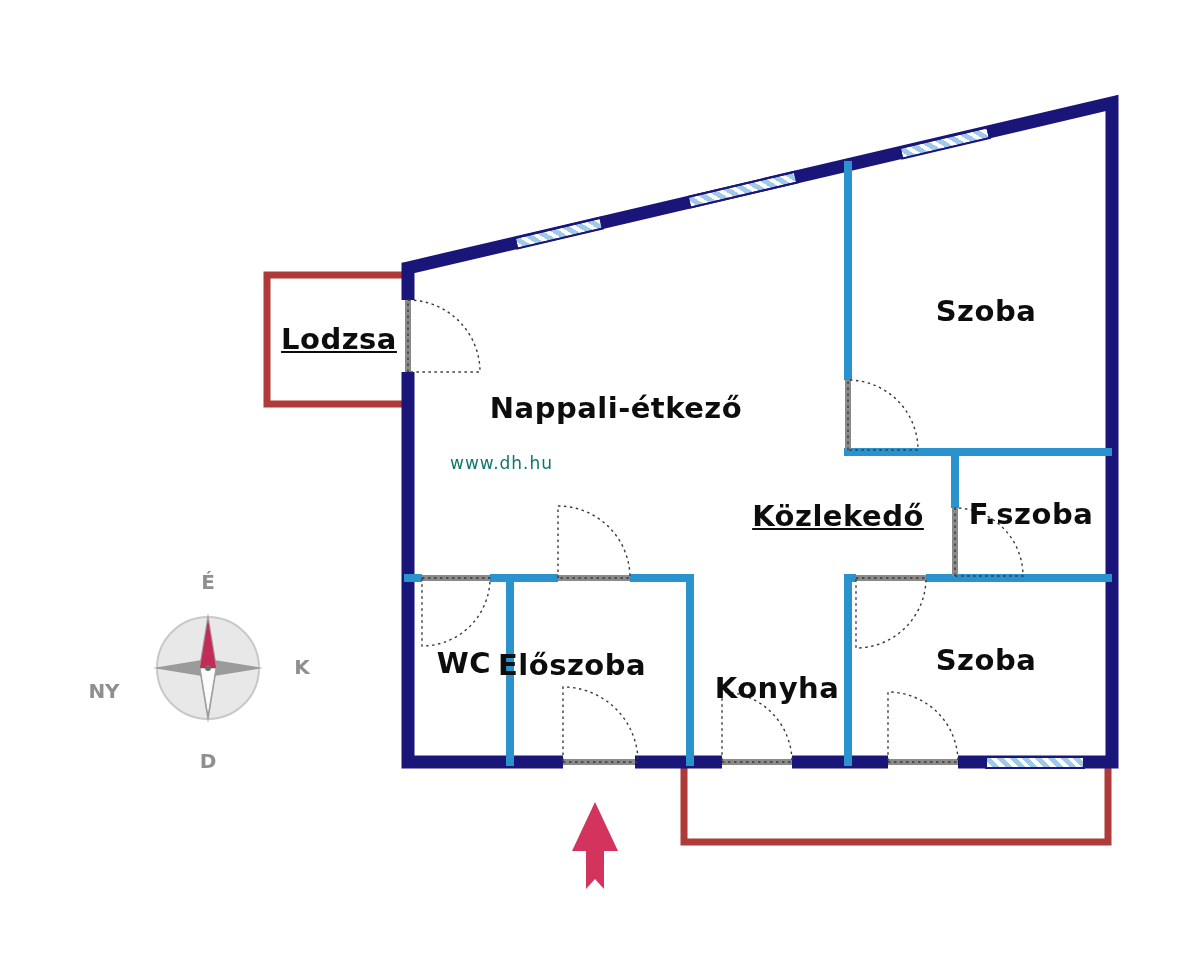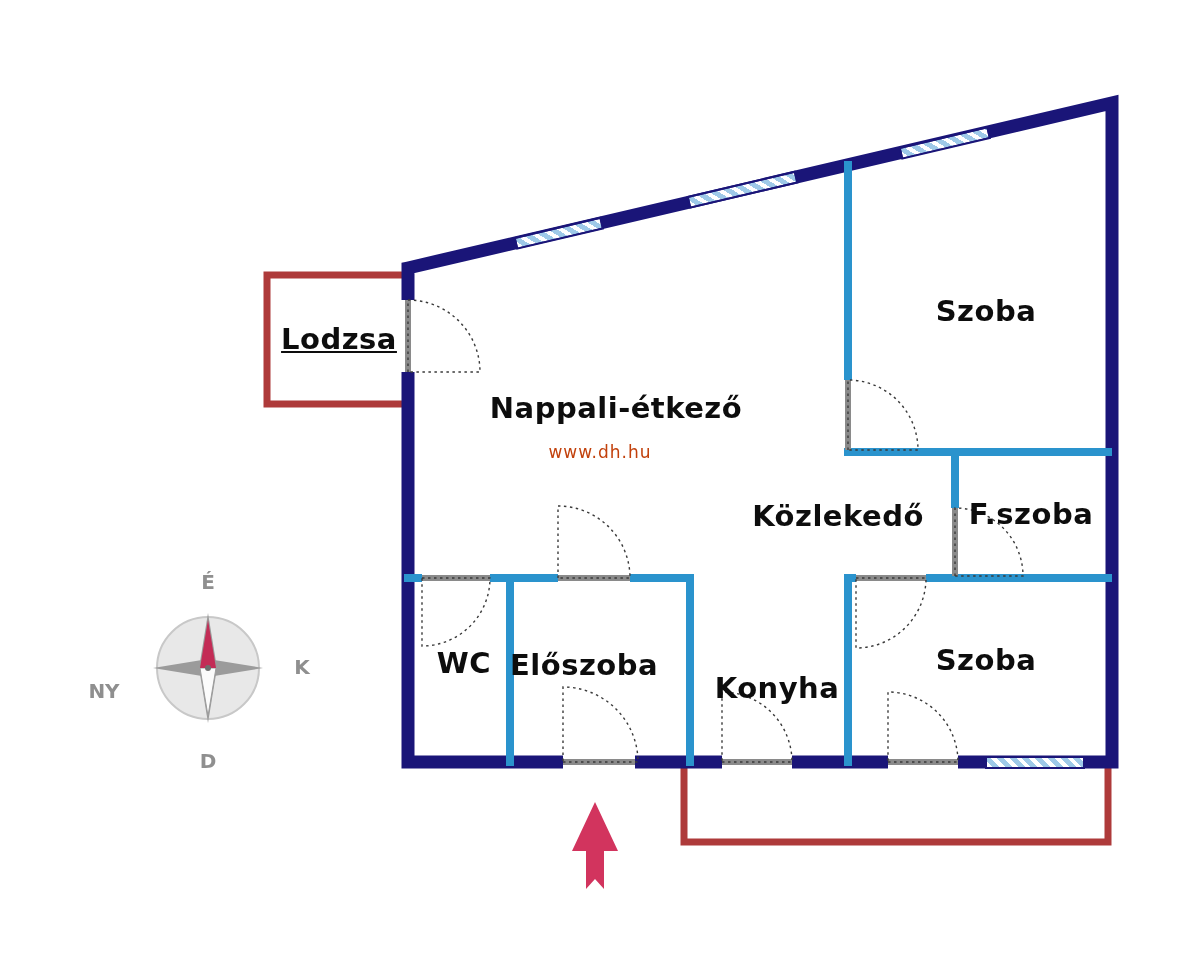--- a/index.html
+++ b/index.html
@@ -27,22 +27,22 @@
 
   .watermark { position:absolute; left:450px; top:441px; width:300px; }
   .wm-row { display:flex; align-items:center; justify-content:center; gap:12px; }
   .wm-text {
     font-family:"Liberation Serif", serif; font-variant:small-caps;
     font-size:35px; font-weight:600; color:#a2a2a2; letter-spacing:3px;
     white-space:nowrap;
   }
   .wm-text sup { font-size:14px; color:#a2a2a2; letter-spacing:0; }
   .wm-url {
-    text-align:center; font-size:17px; color:#c2410c; letter-spacing:1px;
-    margin-top:1px;
+    font-size:17px; color:#0f766e; letter-spacing:1px;
+    margin-top:12px;
   }
 </style>
 </head>
 <body>
 
 <div id="stage">
 
   <svg id="plan-svg" width="1200" height="957" viewBox="0 0 1200 957">
 
     <g stroke="#ae3a3a" stroke-width="7" fill="none">
@@ -116,24 +116,24 @@
   <div class="window sloped" style="left:900px; top:146.5px; width:92px;"></div>
   <div class="window" style="left:985px; top:755.5px; width:100px;"></div>
 
   <div class="watermark">
     <div class="wm-url">www.dh.hu</div>
   </div>
 
   <div class="room-label" style="left:339px; top:339px;text-decoration:underline;">Lodzsa</div>
   <div class="room-label" style="left:616px; top:408px;">Nappali-étkező</div>
   <div class="room-label" style="left:986px; top:311px;">Szoba</div>
-  <div class="room-label" style="left:838px; top:516px;">Közlekedő</div>
+  <div class="room-label" style="left:838px; top:516px;text-decoration:underline;">Közlekedő</div>
   <div class="room-label" style="left:1031px; top:514px;text-align:right;">F.szoba</div>
   <div class="room-label" style="left:464px; top:663px;">WC</div>
-  <div class="room-label" style="left:584px; top:665px;">Előszoba</div>
+  <div class="room-label" style="left:572px; top:665px;">Előszoba</div>
   <div class="room-label" style="left:749px; top:688px;margin-left:28px;">Konyha</div>
   <div class="room-label" style="left:986px; top:660px;">Szoba</div>
 
   <div class="compass-label" style="left:208px; top:582px;">É</div>
   <div class="compass-label" style="left:208px; top:761px;">D</div>
   <div class="compass-label" style="left:104px; top:667px;margin-top:24px;">NY</div>
   <div class="compass-label" style="left:302px; top:667px;">K</div>
 
 </div>
 

